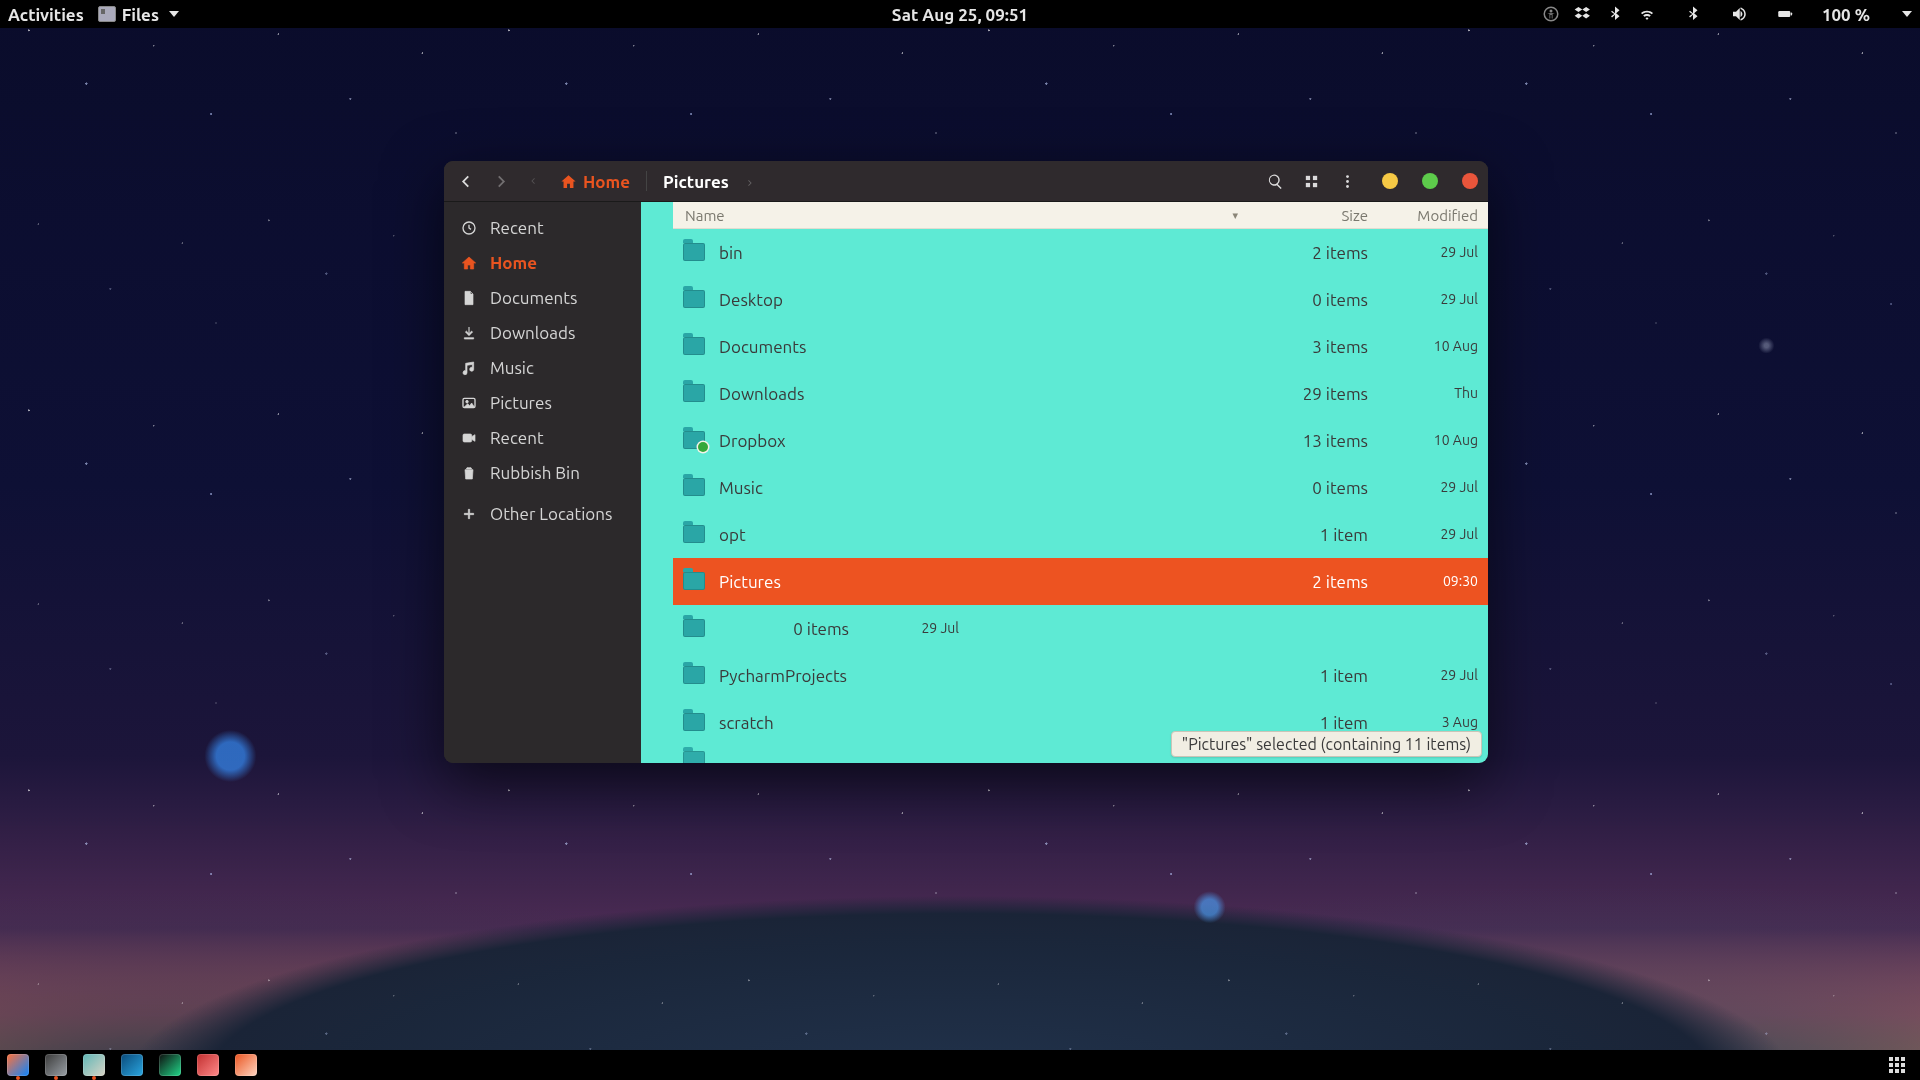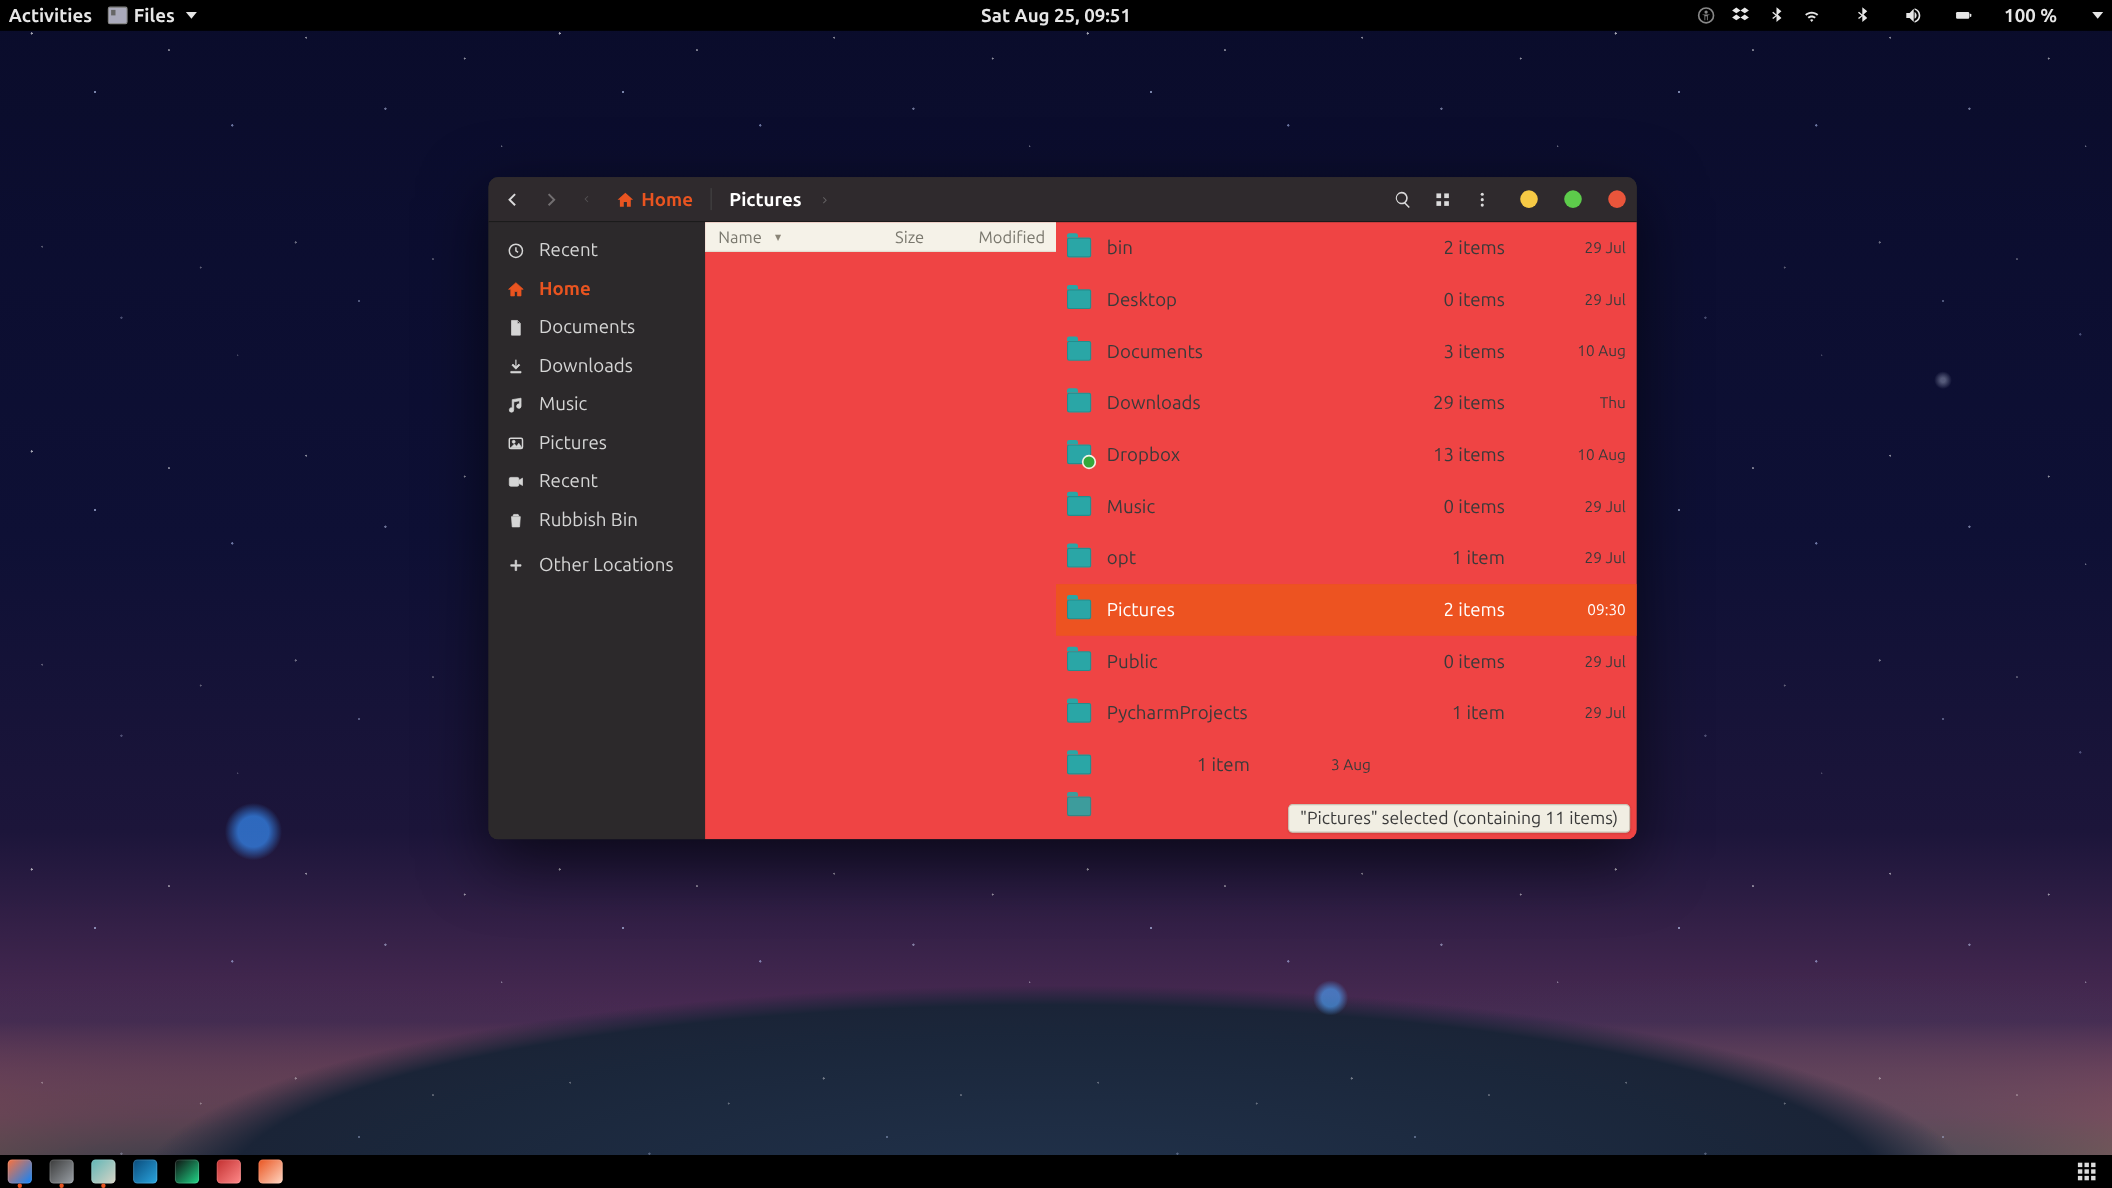--- a/index.html
+++ b/index.html
@@ -136,22 +136,22 @@
     padding:0 16px; cursor:pointer;
   }
   .side-item .ic { width:18px; display:flex; justify-content:center; }
   .side-item.active { color:#e95420; font-weight:700; }
   .side-sep { height:6px; }
   .side-item svg { width:16px; height:16px; fill:#d5d5d5; }
   .side-item.active svg { fill:#e95420; }
 
   
   .filepane {
-    flex:1; background:#ef4444; display:flex; flex-direction:row;
-    color:#3a3a3a; position:relative; min-width:0;
+    flex:1; background:#5eead4; display:flex; flex-direction:column;
+    color:#3a3a3a; position:relative; min-width:0;padding-left:32px;
   }
   .cols {
     display:flex; align-items:center; height:26px; font-size:15px;
     color:#7a786e; border-bottom:1px solid #e1ddd0; padding:0 10px;
     background:#f5f2e8;
   }
   .col-name { flex:1; padding-left:2px; display:flex; align-items:center; gap:6px; cursor:pointer;}
   .col-size { width:130px; text-align:right; cursor:pointer;}
   .col-mod { width:110px; text-align:right; cursor:pointer;}
   .sort-ind { font-size:11px; color:#8a8577; }
@@ -453,32 +453,32 @@
             <span class="rmod">29 Jul</span>
           </div>
           <div class="row selected">
             <span class="ficon"></span>
             <span class="rname">Pictures</span>
             <span class="rsize">2 items</span>
             <span class="rmod">09:30</span>
           </div>
           <div class="row">
             <span class="ficon"></span>
-            <span class="rname">Public</span>
             <span class="rsize">0 items</span>
             <span class="rmod">29 Jul</span>
           </div>
           <div class="row">
             <span class="ficon"></span>
             <span class="rname">PycharmProjects</span>
             <span class="rsize">1 item</span>
             <span class="rmod">29 Jul</span>
           </div>
           <div class="row">
             <span class="ficon"></span>
+            <span class="rname">scratch</span>
             <span class="rsize">1 item</span>
             <span class="rmod">3 Aug</span>
           </div>
           <div class="row peek">
             <span class="ficon"></span>
             <span class="rsize"></span>
             <span class="rmod"></span>
           </div>
         </div>
 

